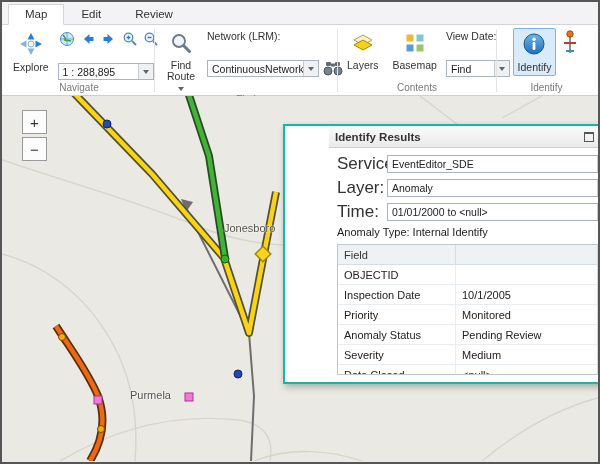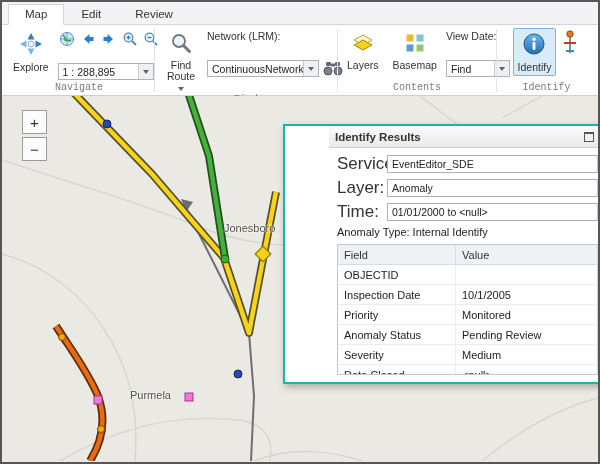--- a/index.html
+++ b/index.html
@@ -10,21 +10,21 @@
   .tabbar { height:23px; background:#f3f2f4; display:flex; align-items:flex-end; padding-left:6px;
             border-bottom:1px solid #d4d4d4; box-sizing:border-box; flex:0 0 auto; }
   .tab { padding:3px 16px 4px; font-size:11.5px; color:#333; border:1px solid transparent; margin-bottom:-1px; }
   .tab.active { background:#fff; border-color:#d4d4d4; border-bottom-color:#fff;text-align:right; }
 
   
   .ribbon { height:71px; background:#fff; border-bottom:1px solid #cfcfcf; display:flex;
             box-sizing:border-box; padding:1px 2px 0 2px; flex:0 0 auto; }
   .rgroup { display:flex; flex-direction:column; }
   .rgroup-content { flex:1; display:flex; align-items:flex-start; padding:2px 4px 0 4px; gap:4px; }
-  .rgroup-label { font-size:10px; color:#7a7a7a; text-align:center; padding:0 0 2px 0;font-family:Liberation Mono, monospace; }
+  .rgroup-label { font-size:10px; color:#7a7a7a; text-align:center; padding:0 0 2px 0; }
   .vsep { width:1px; background:#e3e3e3; margin:3px 0; }
 
   .bigbtn { display:flex; flex-direction:column; align-items:center; gap:5px; padding:2px 4px;
             border:1px solid transparent; border-radius:2px; font-size:10.5px; color:#333; text-align:center; }
   .bigbtn.active { background:#d9eaf9; border-color:#7fb2e5; }
   .bigbtn .lbl { line-height:11px; }
   .smallicon { width:18px; height:17px; display:flex; align-items:center; justify-content:center; }
 
   .combo { height:17px; border:1px solid #aab4be; background:#fff; display:flex; align-items:center;
            box-sizing:border-box; }
@@ -354,21 +354,20 @@
                 <span class="caret"></span>
               </span>
           </div>
         </div>
         <div class="anomline">Anomaly Type: Internal Identify</div>
 
         <div class="tblwrap">
           <div class="tbl">
             <div class="thead">
               <span class="th-field">Field</span>
-              <span class="th-value">Value</span>
             </div>
             <div class="trow">
               <span class="td-field">OBJECTID</span>
             </div>
             <div class="trow">
               <span class="td-field">Inspection Date</span>
               <span class="td-value">10/1/2005</span>
             </div>
             <div class="trow">
               <span class="td-field">Priority</span>

